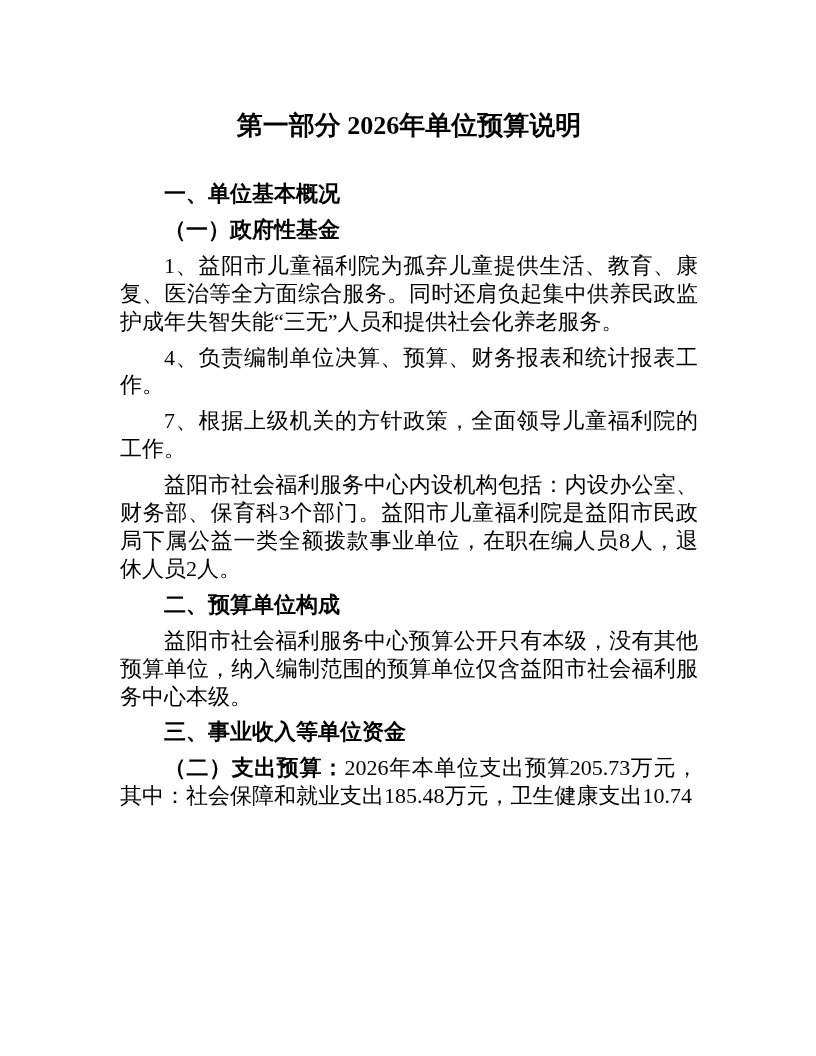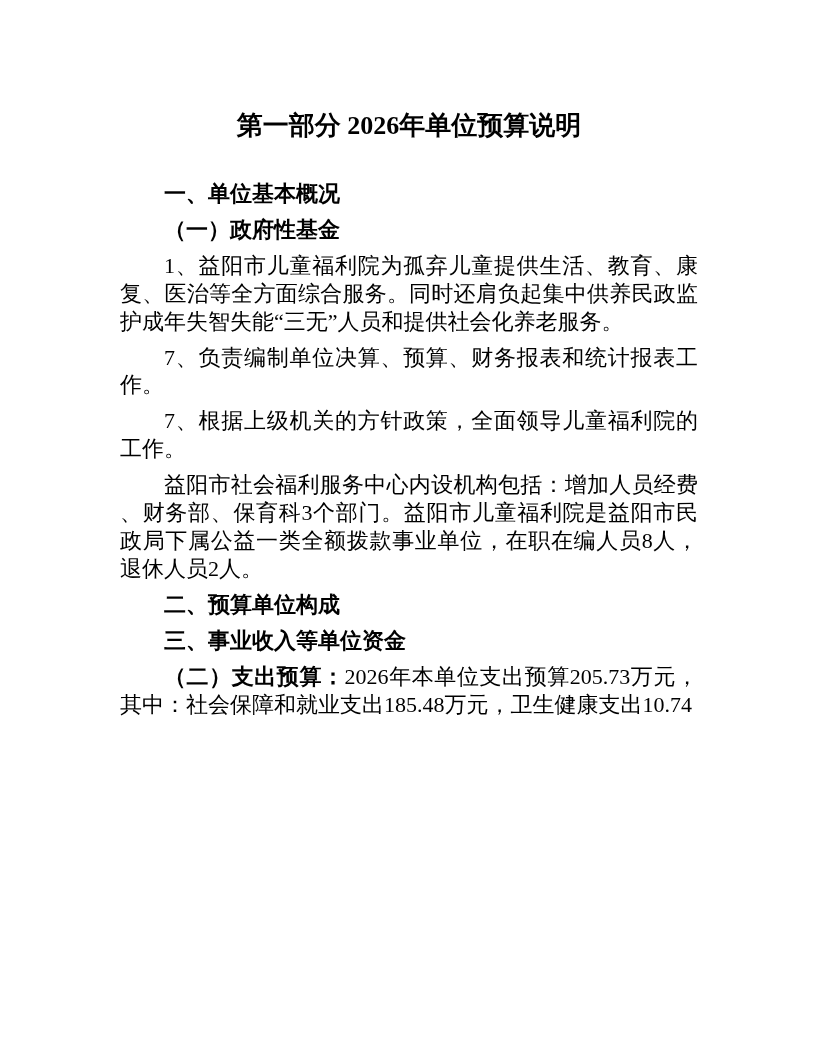--- a/index.html
+++ b/index.html
@@ -54,21 +54,22 @@
 </head>
 <body>
 
 <div class="page">
   <div class="content">
     <h1 class="doc-title">第一部分 2026年单位预算说明</h1>
     <div class="doc-body">
         <p class="heading">一、单位基本概况</p>
         <p class="heading">（一）政府性基金</p>
         <p class="paragraph">1、益阳市儿童福利院为孤弃儿童提供生活、教育、康复、医治等全方面综合服务。同时还肩负起集中供养民政监护成年失智失能“三无”人员和提供社会化养老服务。</p>
-        <p class="paragraph">7、负责编制单位决算、预算、财务报表和统计报表工作。</p>
+        <p class="paragraph">4、负责编制单位决算、预算、财务报表和统计报表工作。</p>
         <p class="paragraph">7、根据上级机关的方针政策，全面领导儿童福利院的工作。</p>
-        <p class="paragraph">益阳市社会福利服务中心内设机构包括：增加人员经费、财务部、保育科3个部门。益阳市儿童福利院是益阳市民政局下属公益一类全额拨款事业单位，在职在编人员8人，退休人员2人。</p>
+        <p class="paragraph">益阳市社会福利服务中心内设机构包括：内设办公室、财务部、保育科3个部门。益阳市儿童福利院是益阳市民政局下属公益一类全额拨款事业单位，在职在编人员8人，退休人员2人。</p>
         <p class="heading">二、预算单位构成</p>
+        <p class="paragraph">益阳市社会福利服务中心预算公开只有本级，没有其他预算单位，纳入编制范围的预算单位仅含益阳市社会福利服务中心本级。</p>
         <p class="heading">三、事业收入等单位资金</p>
         <p class="paragraph"><span class="lead">（二）支出预算：</span><span>2026年本单位支出预算205.73万元，其中：社会保障和就业支出185.48万元，卫生健康支出10.74</span></p>
       </div>
   </div>
 </div>
 
 </body></html>

